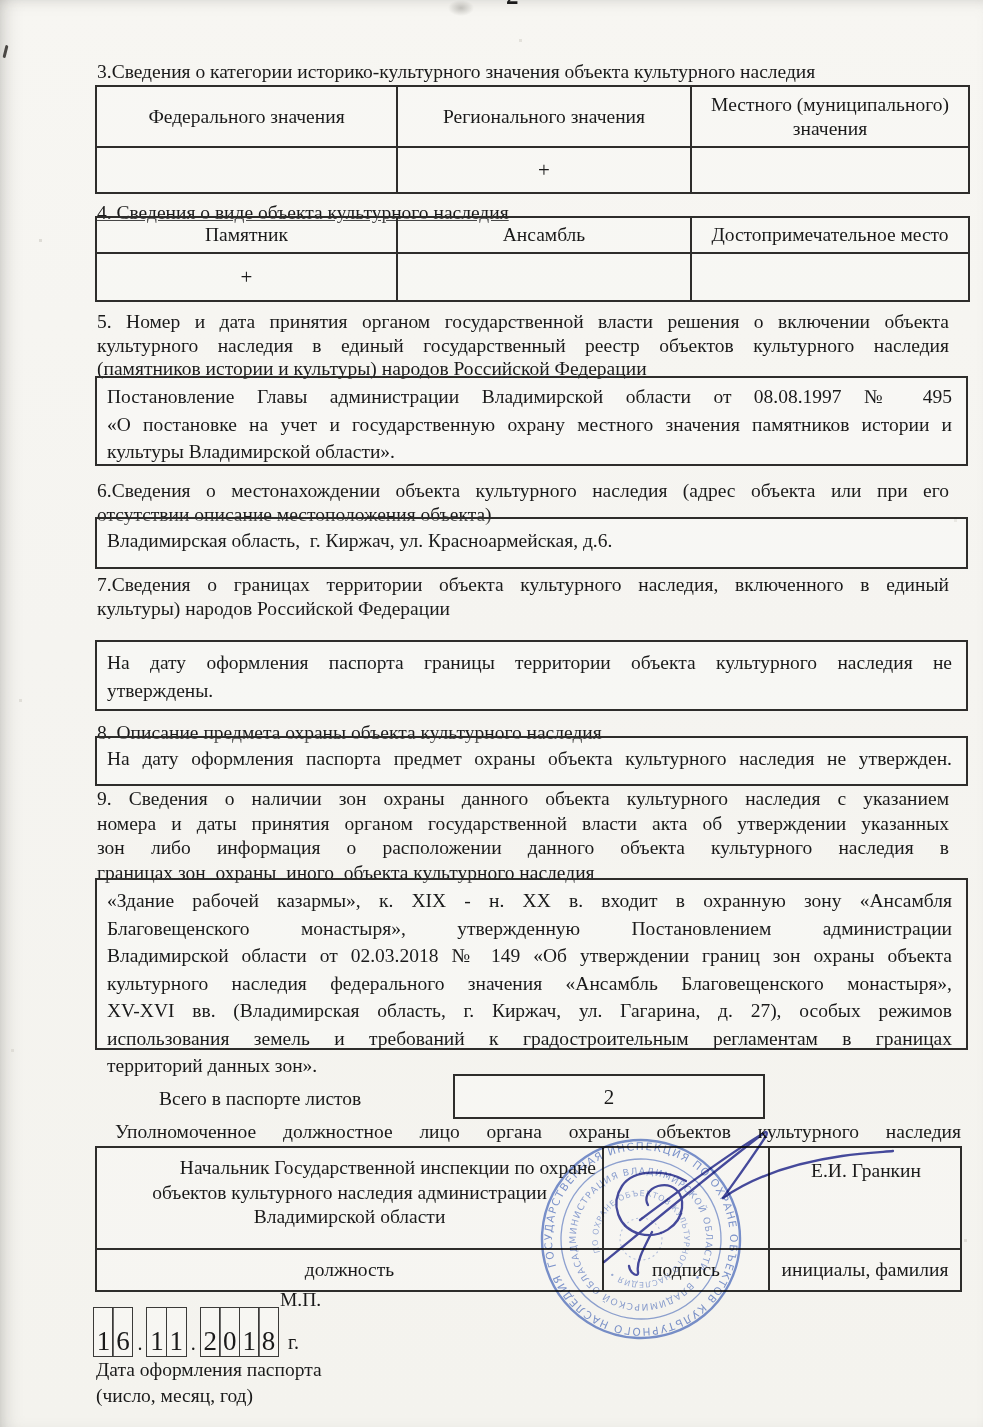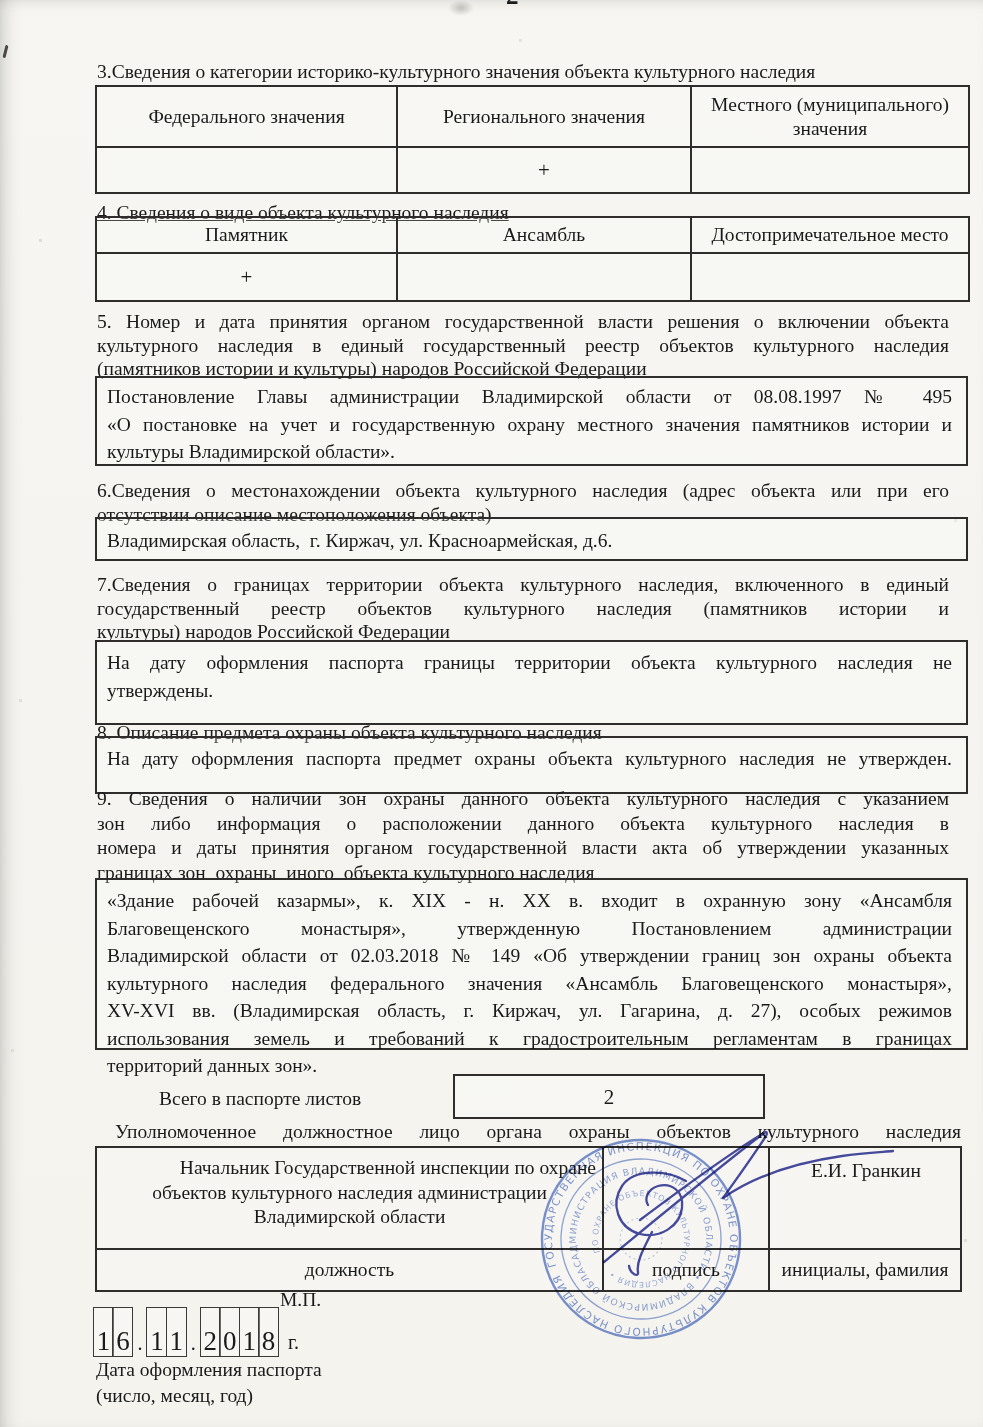--- a/index.html
+++ b/index.html
@@ -126,43 +126,42 @@
   <div class="abs vbox" style="left:95px;top:376px;height:90px;">
     <span class="jl">Постановление Главы администрации Владимирской области от 08.08.1997 № 495</span>
     <span class="jl">«О постановке на учет и государственную охрану местного значения памятников истории и</span>
     <span class="ll">культуры Владимирской области».</span>
   </div>
 
   <div class="abs hline" style="left:97px;top:471px;line-height:23.7px;">
     <span class="jl">6.Сведения о местонахождении объекта культурного наследия (адрес объекта или при его</span>
     <span class="ll">отсутствии описание местоположения объекта)</span>
   </div>
-  <div class="abs vbox" style="left:95px;top:517px;height:44px;padding-top:8px;">
+  <div class="abs vbox" style="left:95px;top:517px;height:52px;padding-top:8px;">
     <span class="ll">Владимирская область,  г. Киржач, ул. Красноармейская, д.6.</span>
   </div>
 
   <div class="abs hline" style="left:97px;top:565px;line-height:23.7px;">
     <span class="jl">7.Сведения о границах территории объекта культурного наследия, включенного в единый</span>
-    <span class="jl">государственный реестр объектов культурного наследия (памятников истории и</span>
     <span class="ll">культуры) народов Российской Федерации</span>
   </div>
-  <div class="abs vbox" style="left:95px;top:640px;height:85px;padding-top:7px;">
+  <div class="abs vbox" style="left:95px;top:640px;height:71px;padding-top:7px;">
     <span class="jl">На дату оформления паспорта границы территории объекта культурного наследия не</span>
     <span class="ll">утверждены.</span>
   </div>
 
   <div class="abs hline" style="left:97px;top:713px;">8. Описание предмета охраны объекта культурного наследия</div>
-  <div class="abs vbox" style="left:95px;top:736px;height:58px;padding-top:7px;">
+  <div class="abs vbox" style="left:95px;top:736px;height:50px;padding-top:7px;">
     <span class="jl">На дату оформления паспорта предмет охраны объекта культурного наследия не утвержден.</span>
   </div>
 
   <div class="abs hline" style="left:97px;top:779px;line-height:24.6px;">
     <span class="jl">9. Сведения о наличии зон охраны данного объекта  культурного наследия с указанием</span>
+    <span class="jl">номера и даты принятия органом государственной власти акта об утверждении указанных</span>
     <span class="jl">зон либо информация о расположении данного объекта культурного  наследия  в</span>
-    <span class="jl">номера и даты принятия органом государственной власти акта об утверждении указанных</span>
     <span class="ll">границах зон  охраны  иного  объекта культурного наследия</span>
   </div>
   <div class="abs vbox" style="left:95px;top:878px;height:172px;padding-top:7px;">
     <span class="jl">«Здание рабочей казармы», к. XIX - н. XX в. входит в охранную зону «Ансамбля</span>
     <span class="jl">Благовещенского монастыря», утвержденную Постановлением администрации</span>
     <span class="jl">Владимирской области от 02.03.2018 № 149  «Об утверждении границ зон охраны объекта</span>
     <span class="jl">культурного наследия федерального  значения «Ансамбль Благовещенского монастыря»,</span>
     <span class="jl">XV-XVI вв. (Владимирская область, г. Киржач, ул. Гагарина, д. 27), особых режимов</span>
     <span class="jl">использования земель и требований к градостроительным регламентам в границах</span>
     <span class="ll">территорий данных зон».</span>

